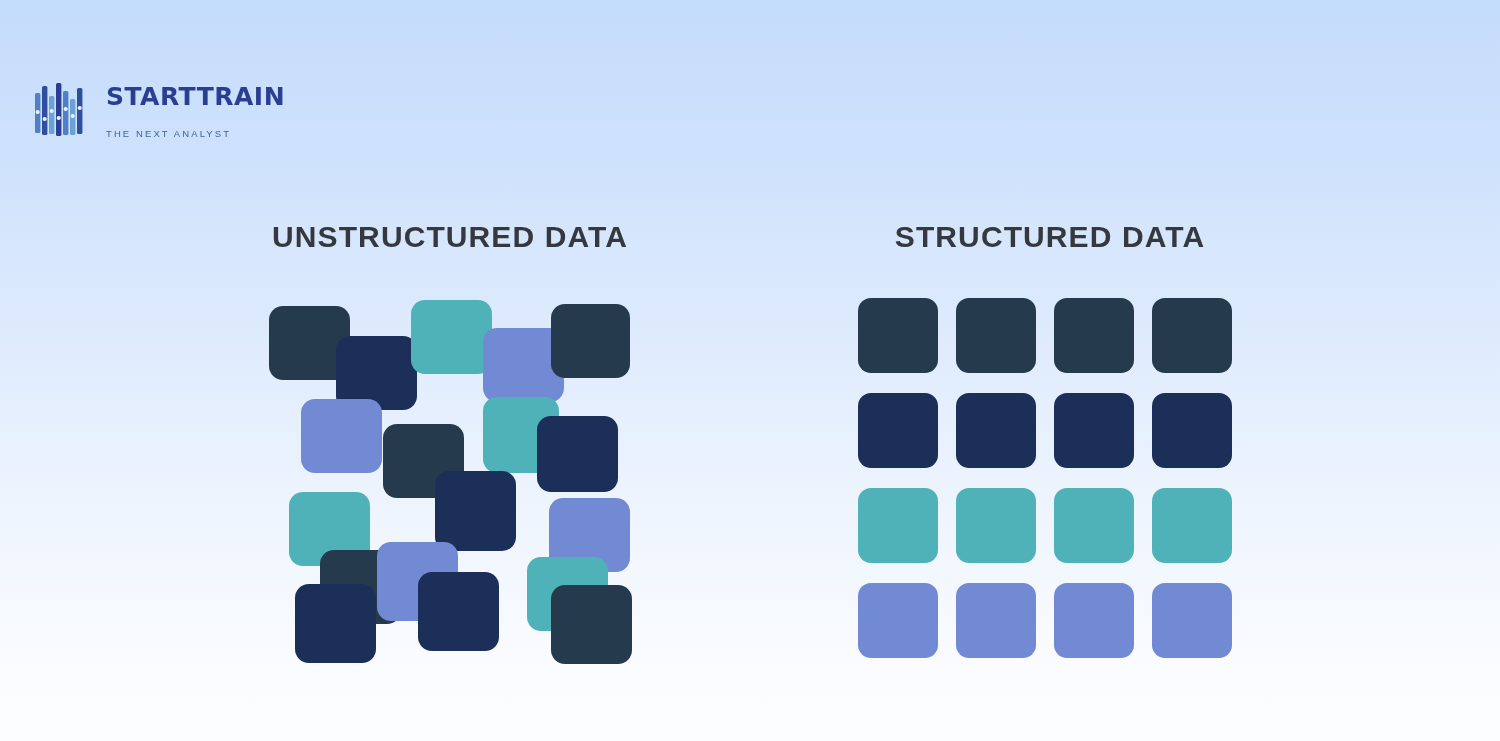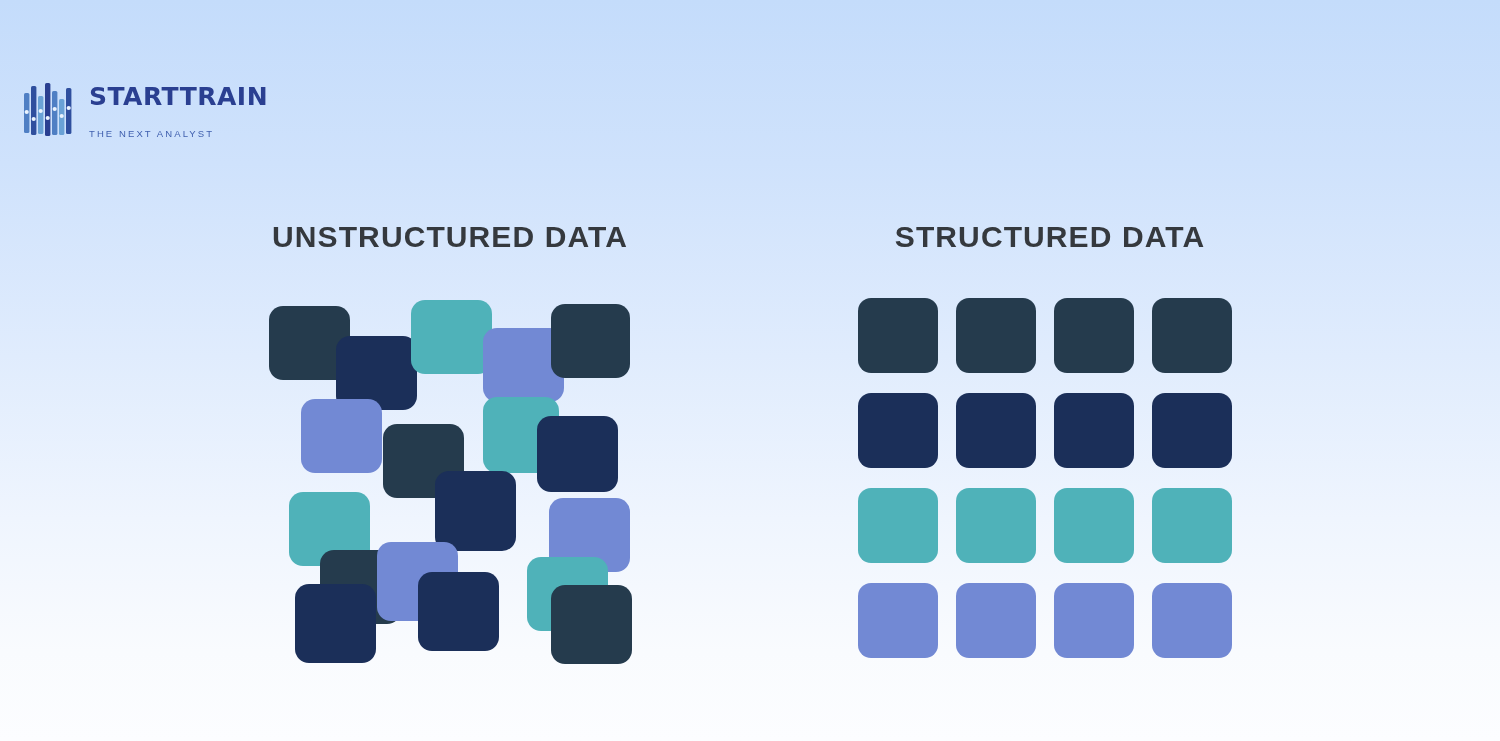--- a/index.html
+++ b/index.html
@@ -19,26 +19,26 @@
     position: relative;
     width: 1500px;
     height: 741px;
     background: linear-gradient(to bottom, #c4dcfb 0%, #cfe2fc 22%, #e0ecfd 48%, #eff5fe 70%, #f9fbfe 88%, #fcfdff 100%);
     overflow: hidden;
   }
 
   
   #logo {
     position: absolute;
-    left: 23px;
+    left: 34px;
     top: 80px;
     height: 60px;
     display: flex;
     align-items: center;
-    gap: 16px;
+    gap: 22px;
   }
   #logo-mark {
     width: 50px;
     height: 56px;
     display: block;
   }
   #logo-text {
     display: flex;
     flex-direction: column;
     justify-content: center;

